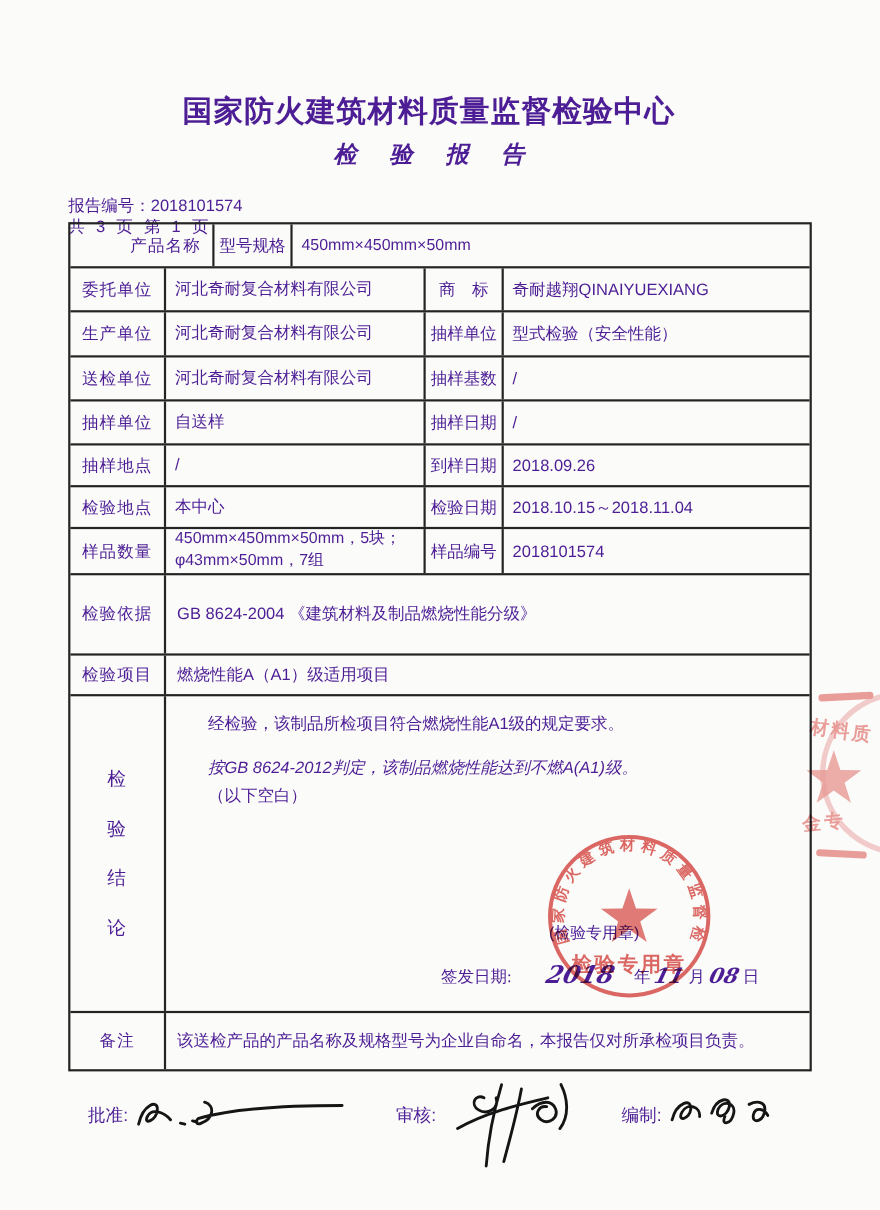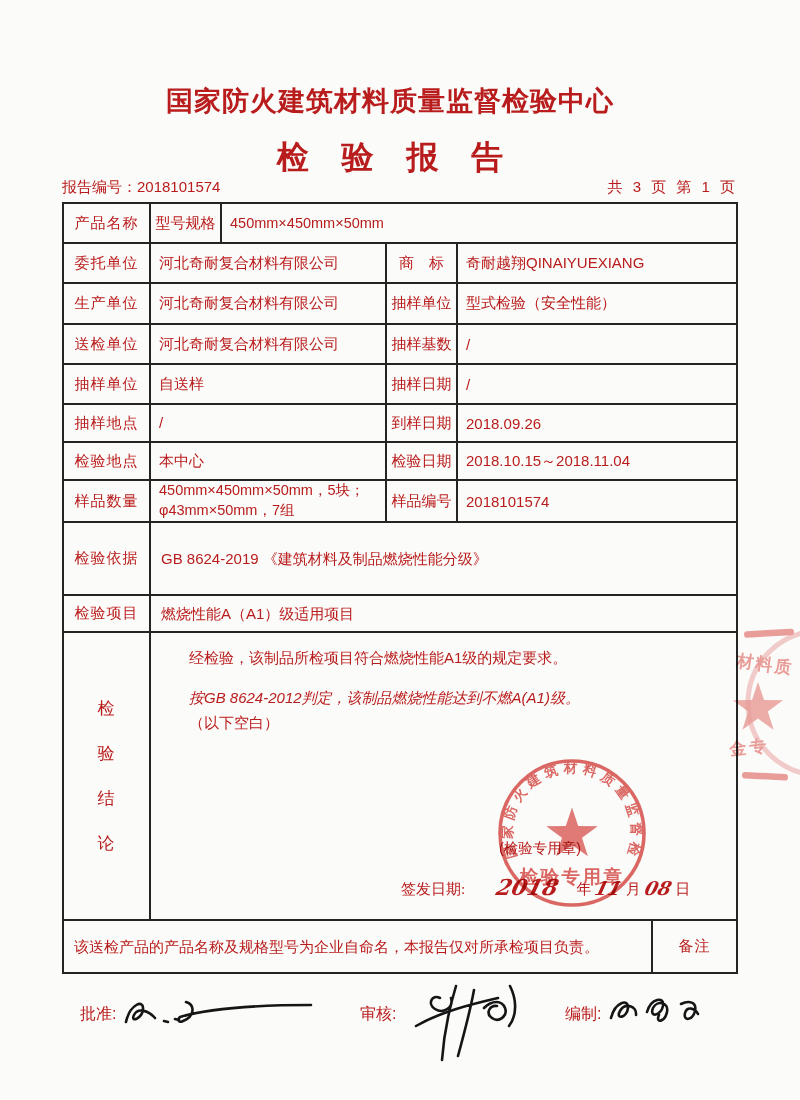--- a/index.html
+++ b/index.html
@@ -1,43 +1,44 @@
 <!DOCTYPE html>
 <html><head>
 <meta charset="utf-8">
 <style>
   * { margin:0; padding:0; box-sizing:border-box; }
   body { background:#888; }
   .page {
     position:relative; width:800px; height:1100px; margin:0 auto;
     background:#fbfbf9; overflow:hidden;
-    font-family:"Liberation Sans","DejaVu Sans",sans-serif; color:#b91c1c;
+    font-family:"Liberation Sans","DejaVu Sans",sans-serif; color:#4c1d95;
   }
   
   .org-name {
     position:absolute; top:83px; left:40px; width:700px;
     text-align:center; font-size:27px; font-weight:bold; letter-spacing:1px;
   }
   .doc-title {
-    position:absolute; top:136px; left:40px; width:700px;
-    text-align:center; font-size:32px; font-weight:bold; letter-spacing:12px;
+    position:absolute; top:126px; left:40px; width:700px;
+    text-align:center; font-size:21px; font-weight:bold; letter-spacing:12px;
     text-indent:12px;
+    font-style:italic;
   }
   .report-line {
     position:absolute; top:178px; left:62px; width:676px;
-    display:flex; justify-content:space-between; font-size:15px;
+    display:flex; justify-content:space-between; font-size:15px;flex-direction:column;
   }
   .report-line .page-info { letter-spacing:3px; }
   
   .doc-table {
     position:absolute; top:202px; left:62px; width:676px;
     border:2px solid #242424; background:transparent;
   }
   .tr { display:flex; border-top:2px solid #242424; }
-  .tr.first { border-top:none; }
+  .tr.first { border-top:none;padding-left:44px; }
   .td { display:flex; align-items:center; min-height:100%; }
   .td + .td { border-left:2px solid #242424; }
   .lab { width:85px; justify-content:center; font-size:15px; letter-spacing:1px; text-align:center; }
   .val1 { flex:1; padding:2px 8px; font-size:15px; line-height:1.35; }
   .lab2 { width:71px; justify-content:center; font-size:15px; text-align:center; }
   .val2 { width:280px; padding:2px 8px; font-size:15px; }
   .valfull { flex:1; padding:2px 10px; font-size:15px; line-height:1.4; }
   .small-metric { font-size:14.5px; }
   
   .concl-label { flex-direction:column; justify-content:center; gap:22px; font-size:17px; }
@@ -126,21 +127,21 @@
     </div>
     <div class="tr" style="height:42px">
       <div class="td lab">样品数量</div>
       <div class="td val1 small-metric">450mm×450mm×50mm，5块；φ43mm×50mm，7组</div>
       <div class="td lab2">样品编号</div>
       <div class="td val2">2018101574</div>
     </div>
 
     <div class="tr" style="height:73px">
       <div class="td lab">检验依据</div>
-      <div class="td valfull">GB 8624-2019 《建筑材料及制品燃烧性能分级》</div>
+      <div class="td valfull">GB 8624-2004 《建筑材料及制品燃烧性能分级》</div>
     </div>
     <div class="tr" style="height:37px">
       <div class="td lab">检验项目</div>
       <div class="td valfull">燃烧性能A（A1）级适用项目</div>
     </div>
 
     <div class="tr" style="height:288px">
       <div class="td lab concl-label">
         <span>检</span>
         <span>验</span>
@@ -152,22 +153,22 @@
         <div class="concl-line l2">按GB 8624-2012判定，该制品燃烧性能达到不燃A(A1)级。</div>
         <div class="concl-line l3">（以下空白）</div>
         <div class="seal-note">(检验专用章)</div>
         <div class="issue-line">
           <span class="printed">签发日期:</span><span class="gap1"></span><span class="hand">2018</span><span class="printed yearchar">年</span><span class="hand small">11</span><span class="printed">月</span><span class="hand small">08</span><span class="printed">日</span>
         </div>
       </div>
     </div>
 
     <div class="tr" style="height:53px">
+      <div class="td lab">备注</div>
       <div class="td valfull">该送检产品的产品名称及规格型号为企业自命名，本报告仅对所承检项目负责。</div>
-      <div class="td lab">备注</div>
     </div>
   </div>
 
   <svg class="stamp-main" viewBox="0 0 162 162">
     <circle cx="81" cy="81" r="72" fill="none" stroke="#d94f4a" stroke-width="3.6"></circle>
     <defs>
       <path id="ringpath" d="M 28,108.5 A 60,60 0 1 1 134,108.5" fill="none"></path>
     </defs>
     <text font-size="13.5" fill="#d94f4a" letter-spacing="5" font-weight="bold">
       <textPath href="#ringpath" startOffset="4">国家防火建筑材料质量监督检验中心</textPath>

